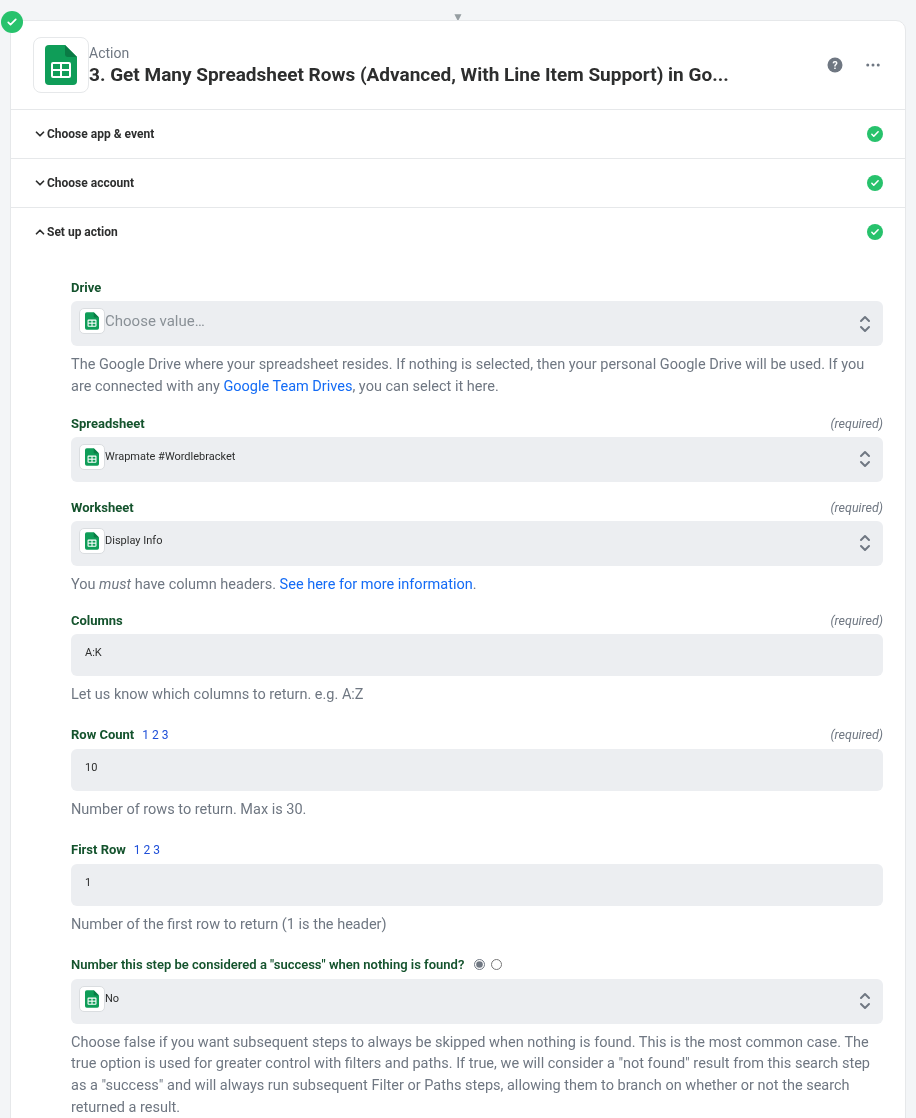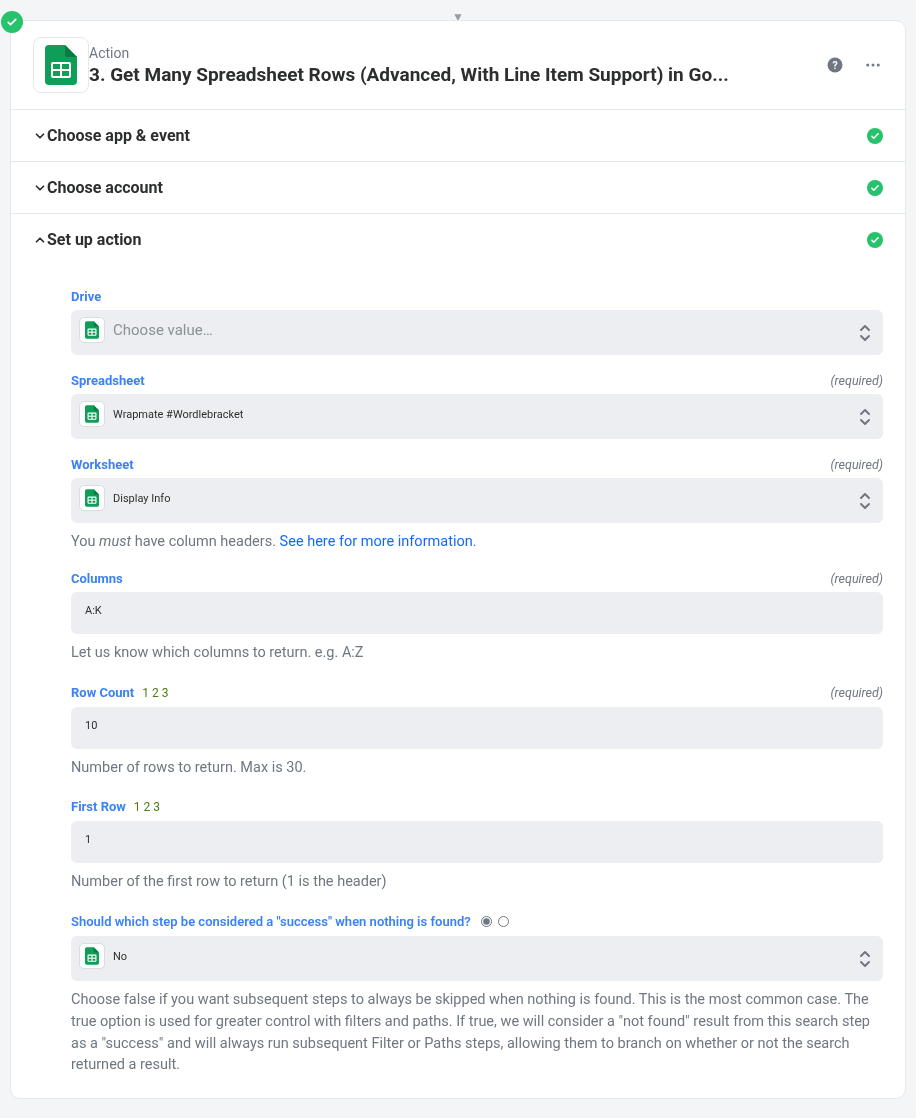--- a/index.html
+++ b/index.html
@@ -52,21 +52,21 @@
   }
   .chevron {
     width: 14px;
     height: 14px;
     display: inline-block;
     flex-shrink: 0;
   }
   .section-title {
     flex: 1;
     font-weight: 700;
-    font-size: 16px;
+    font-size: 12px;
     color: #2d2e2e;
   }
   .section-head-row {
     cursor: pointer;
   }
   .status-badge {
     position: absolute;
     top: -10px;
     left: -10px;
     width: 22px;
@@ -124,40 +124,39 @@
   .field-block { margin-top: 18px; }
   .field-row {
     display: flex;
     justify-content: space-between;
     align-items: baseline;
     margin-bottom: 6px;
   }
   .field-label {
     font-size: 13px;
     font-weight: 700;
-    color: #3b82f6;
+    color: #14532d;
   }
   .label-suffix {
-    color: #4d7c0f;
+    color: #1d4ed8;
     font-weight: 400;
     font-size: 12px;
     margin-left: 4px;
   }
   .required-tag {
     font-size: 12.5px;
     color: #6f7782;
     font-style: italic;
   }
   .select-box {
     background: #eceef1;
     border-radius: 6px;
     padding: 7px 40px 12px 8px;
     display: flex;
     align-items: center;
-    gap: 8px;
     position: relative;
     min-height: 42px;
     cursor: pointer;
   }
   .select-box.text-only { padding-left: 14px; }
   .select-value {
     font-size: 11px;
     color: #2d2e2e;
   }
   .select-placeholder {
@@ -295,20 +294,23 @@
               <rect x="7" y="18" width="18" height="14" rx="1" fill="none" stroke="#fff" stroke-width="2.5"></rect>
               <line x1="7" y1="25" x2="25" y2="25" stroke="#fff" stroke-width="2.5"></line>
               <line x1="16" y1="18" x2="16" y2="32" stroke="#fff" stroke-width="2.5"></line>
             </svg>
         </div>
         <span class="select-placeholder">Choose value…</span>
         <svg class="updown" width="12" height="18" viewBox="0 0 12 18">
             <path d="M2 6l4-4 4 4M2 12l4 4 4-4" stroke="#6f7782" stroke-width="2" fill="none" stroke-linecap="round" stroke-linejoin="round"></path>
           </svg>
       </div>
+      <div class="helper">
+        <span>The Google Drive where your spreadsheet resides. If nothing is selected, then your personal Google Drive will be used. If you are connected with any </span><span class="link">Google Team Drives</span><span>, you can select it here.</span>
+      </div>
     </div>
 
     <div class="field-block">
       <div class="field-row">
         <span class="field-label">Spreadsheet</span>
         <span class="required-tag">(required)</span>
       </div>
       <div class="select-box">
         <div class="mini-icon">
           <svg width="14" height="18" viewBox="0 0 32 40">
@@ -385,21 +387,21 @@
       </div>
       <div class="select-box text-only">
         <span class="select-value">1</span>
       </div>
       <div class="helper">Number of the first row to return (1 is the header)</div>
     </div>
 
     <div class="field-block">
       <div class="field-row">
         <span>
-          <span class="field-label" style="font-weight:600;font-size:13px;">Should which step be considered a "success" when nothing is found?</span>
+          <span class="field-label" style="font-weight:600;font-size:13px;">Number this step be considered a "success" when nothing is found?</span>
           <span class="radio-group">
             <input type="radio" checked="" style="">
             <input type="radio" style="">
           </span>
         </span>
       </div>
       <div class="select-box">
         <div class="mini-icon">
           <svg width="14" height="18" viewBox="0 0 32 40">
               <path d="M4 0h16l12 12v24a4 4 0 0 1-4 4H4a4 4 0 0 1-4-4V4a4 4 0 0 1 4-4z" fill="#0f9d58"></path>

